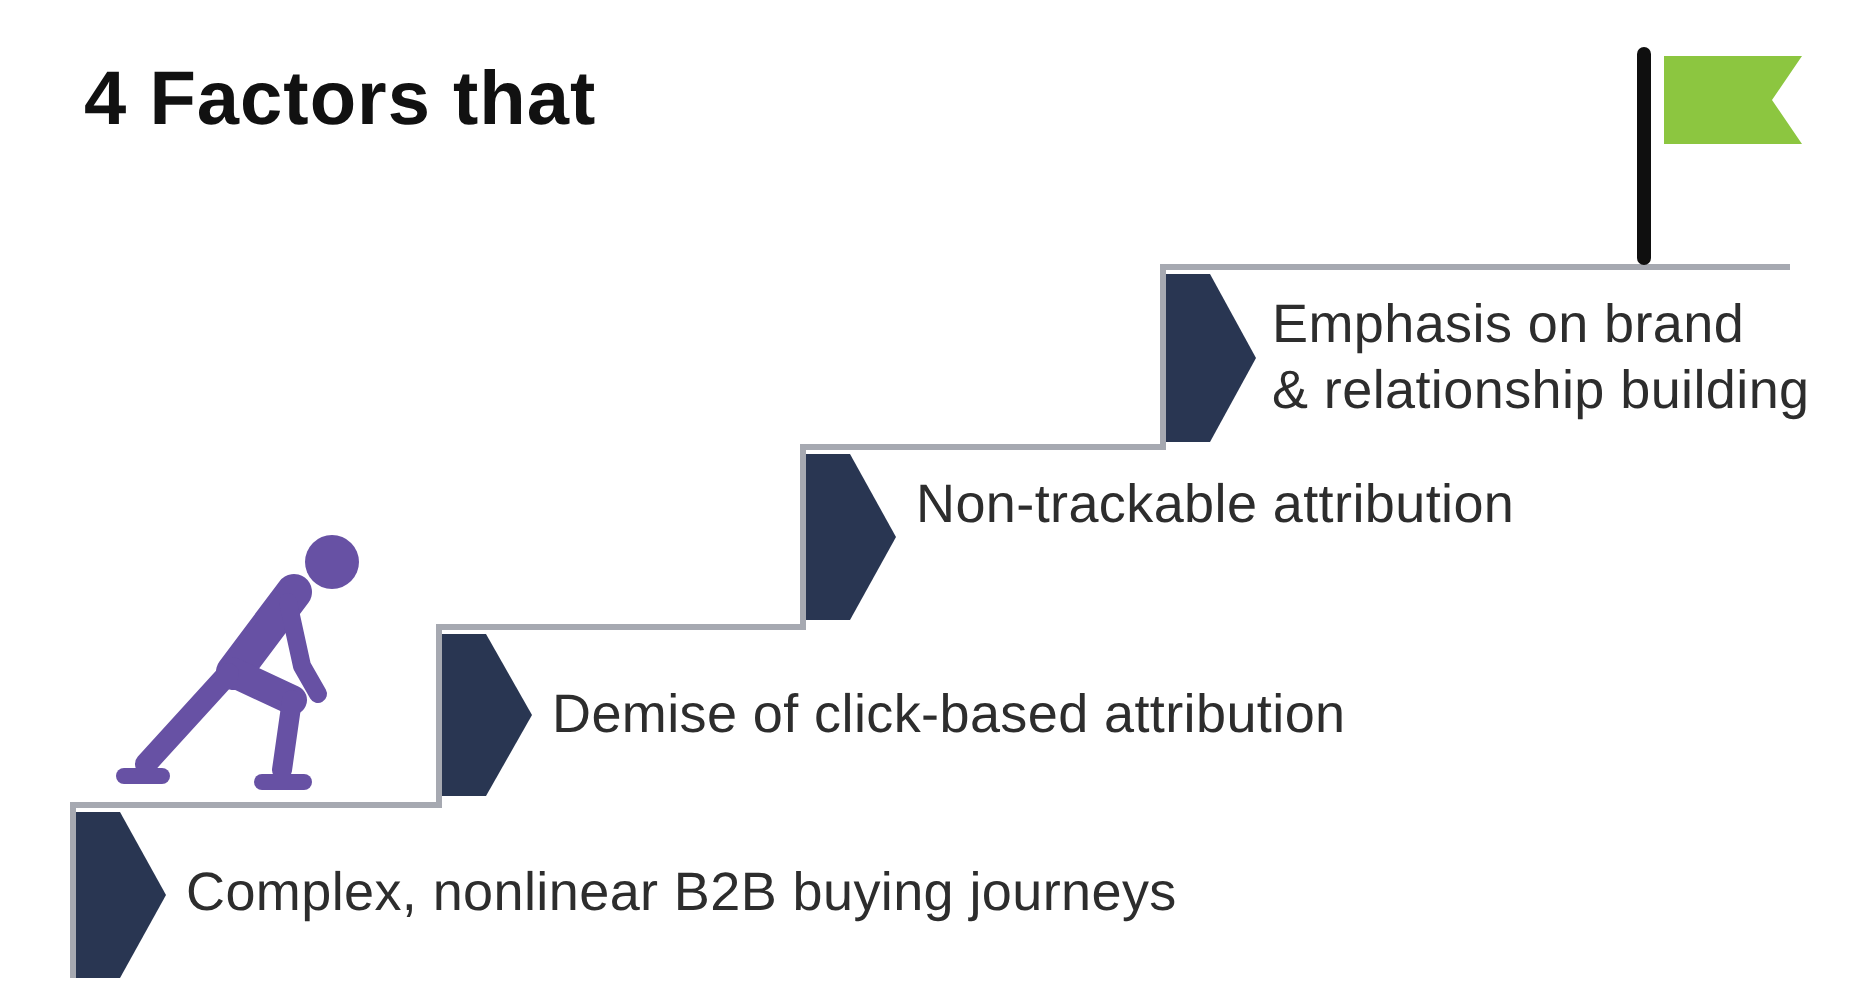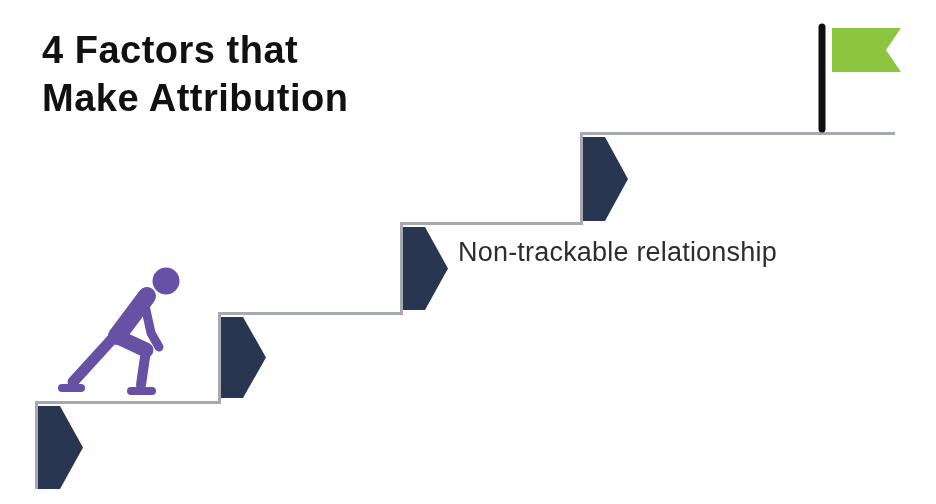--- a/index.html
+++ b/index.html
@@ -68,20 +68,31 @@
       <path d="M116,336 L146,350" stroke="#6751A4" stroke-width="15"></path>
       <path d="M146,350 L141,385" stroke="#6751A4" stroke-width="10"></path>
       <path d="M131,391 L152,391" stroke="#6751A4" stroke-width="8"></path>
       <path d="M114,337 L73,382" stroke="#6751A4" stroke-width="11"></path>
       <path d="M62,388 L81,388" stroke="#6751A4" stroke-width="8"></path>
     </g>
   </svg>
 
   <div class="page-title">
     <span>4 Factors that</span>
-    <span>Make Attribution</span>
   </div>
 
+  <div id="label-1" class="step-label">
+    <span>Complex, nonlinear B2B buying journeys</span>
+    <span></span>
+  </div>
+  <div id="label-2" class="step-label">
+    <span>Demise of click-based attribution</span>
+    <span></span>
+  </div>
   <div id="label-3" class="step-label">
-    <span>Non-trackable relationship</span>
+    <span>Non-trackable attribution</span>
+  </div>
+  <div id="label-4" class="step-label">
+    <span>Emphasis on brand</span>
+    <span>&amp; relationship building</span>
   </div>
 
 </div>
 
 </body></html>

